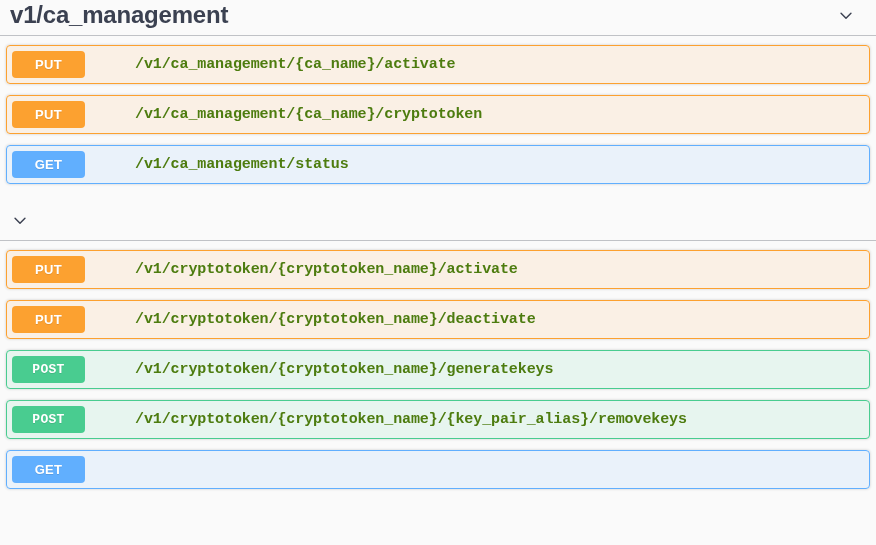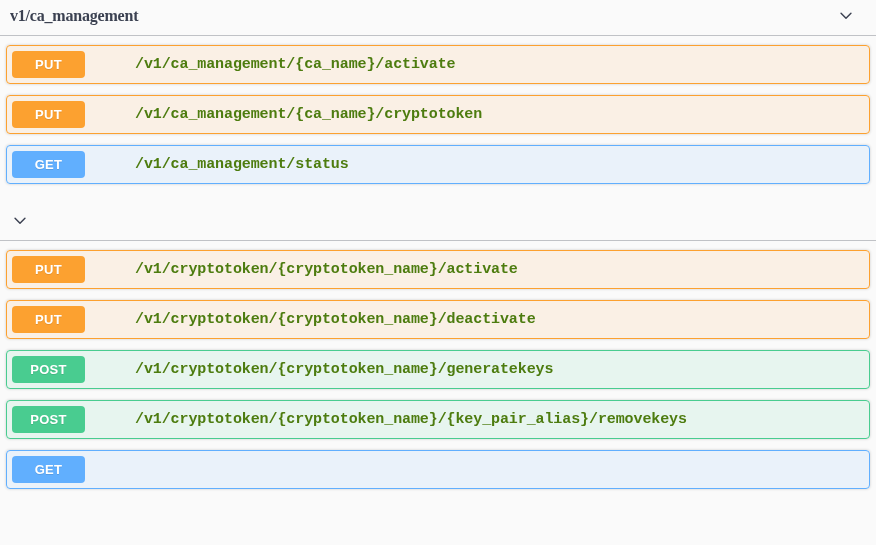--- a/index.html
+++ b/index.html
@@ -31,22 +31,22 @@
     justify-content: space-between;
     box-sizing: border-box;
     padding: 0 10px 4px 10px;
     margin: 0 0 0 0;
     border-bottom: 1px solid rgba(59, 65, 81, .3);
     cursor: pointer;
     min-height: 36px;
   }
 
   .opblock-tag-title {
-    font-family: Liberation Serif, serif;
-    font-size: 16px;
+    font-family: Liberation Sans, sans-serif;
+    font-size: 24px;
     font-weight: 700;
     color: #3b4151;
     letter-spacing: -0.2px;
     line-height: 1.1;
     white-space: nowrap;
   }
 
   .chevron {
     width: 20px;
     height: 20px;
@@ -121,21 +121,21 @@
   .opblock.get {
     background: rgba(97,175,254,.1);
     border: 1px solid #61affe;
   }
   .opblock.get .opblock-summary-method { background: #61affe; }
 
   .opblock.post {
     background: rgba(73,204,144,.1);
     border: 1px solid #49cc90;
   }
-  .opblock.post .opblock-summary-method { background: #49cc90; }
+  .opblock.post .opblock-summary-method { background: #49cc90; font-family: Liberation Mono, monospace; }
 
   .section-spacer { height: 10px; }
 </style>
 </head>
 <body>
 
 <div class="swagger-root">
 
   <div class="opblock-tag-section">
 

